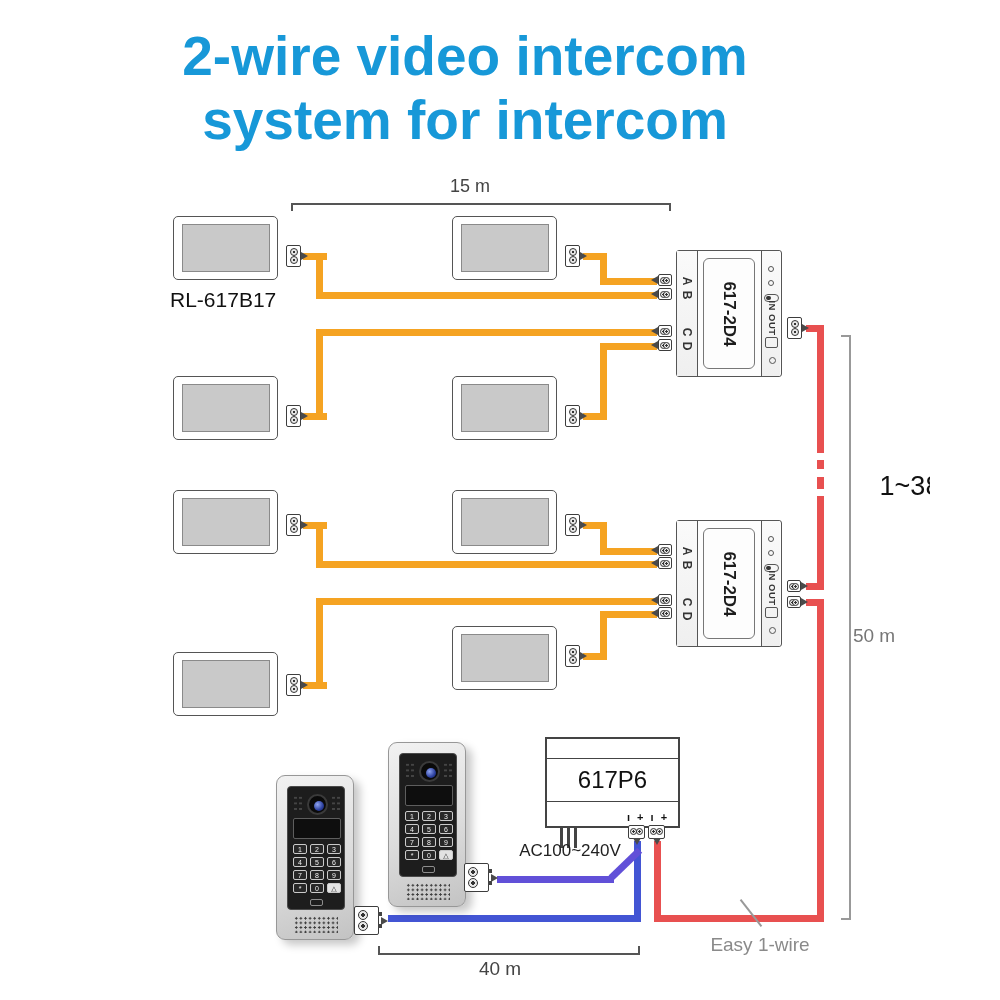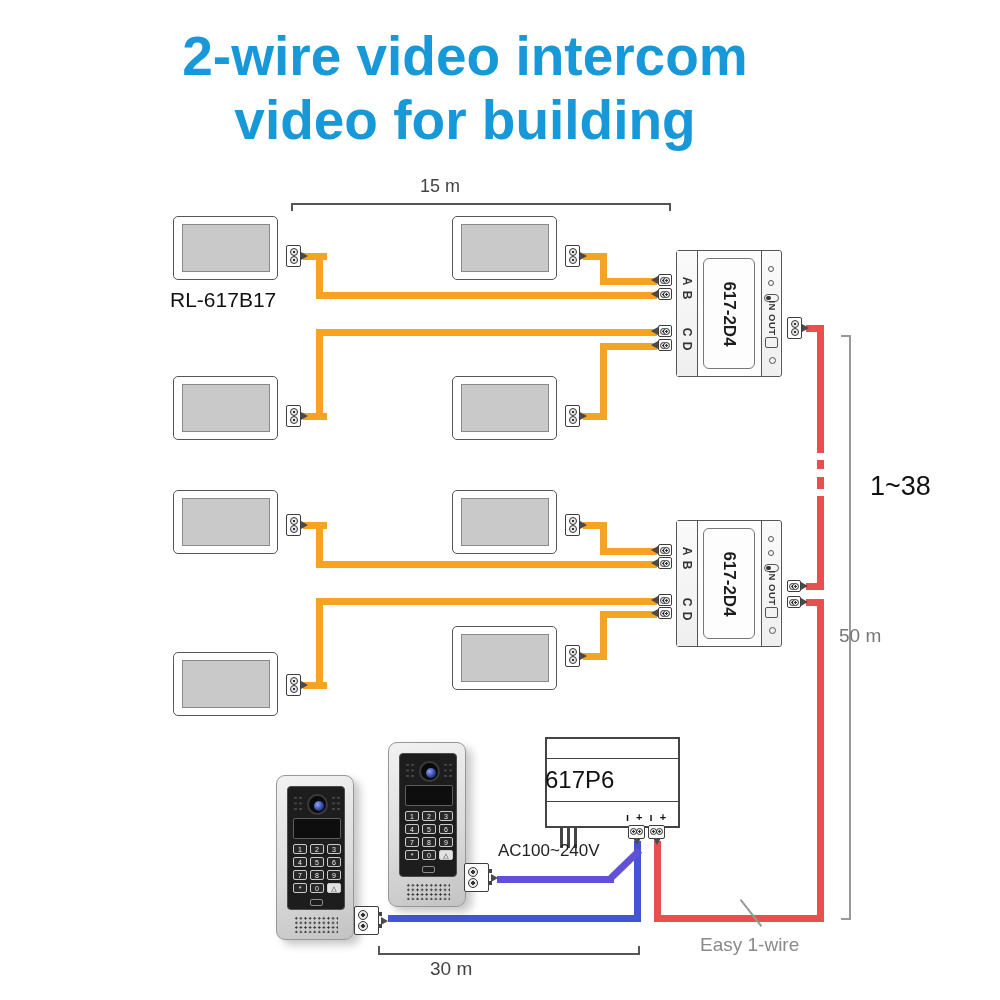--- a/index.html
+++ b/index.html
@@ -73,21 +73,21 @@
   
   .psu{position:absolute;left:545px;top:737px;width:135px;height:91px;background:#fff;
        border:2px solid #444;box-sizing:border-box;}
   .psu-line{position:absolute;left:545px;width:135px;height:0;border-top:1.5px solid #444;}
   .pin{position:absolute;width:2.5px;background:#444;}
   
   .hbr{position:absolute;height:0;border-top:2px solid #555;}
   .vbr{position:absolute;width:0;border-left:2px solid #999;}
   .tick-v{position:absolute;width:0;border-left:2px solid #555;}
   .tick-h{position:absolute;height:0;border-top:2px solid #999;}
-  .lbl{position:absolute;}
+  .lbl{position:absolute;text-align:center;}
   
   .station{position:absolute;width:78px;height:165px;border:1px solid #979797;border-radius:9px;
        background:linear-gradient(160deg,#f2f2f2 0%,#dcdcdc 55%,#c3c3c3 100%);
        box-shadow:6px 5px 8px rgba(0,0,0,.22);box-sizing:border-box;}
   .panel{position:absolute;left:10px;top:10px;width:58px;height:124px;background:#1d1d1d;
        border:1px solid #4a4a4a;border-radius:4px;box-sizing:border-box;}
   .cam{position:absolute;left:19px;top:7px;width:17px;height:17px;border-radius:50%;
        background:#0a0a0a;border:2px solid #3a3a3a;box-sizing:content-box;}
   .lens{position:absolute;left:5px;top:5px;width:10px;height:10px;border-radius:50%;
        background:radial-gradient(circle at 35% 35%,#8fa4f0,#2b3f9e 60%,#101c4d);}
@@ -104,21 +104,21 @@
        border-radius:2px;box-sizing:border-box;}
   .grille{position:absolute;left:17px;top:140px;width:44px;height:17px;
        background-image:radial-gradient(circle,#3d3d3d 1.1px,transparent 1.3px);background-size:4.6px 4.6px;}
 </style>
 </head>
 <body>
 
 <div id="stage">
 
   <div class="title-line" style="top:24px;font-size:55px;">2-wire video intercom</div>
-  <div class="title-line" style="top:88px;font-size:55px;">video for building</div>
+  <div class="title-line" style="top:88px;font-size:55px;">system for intercom</div>
 
   <div class="hbr" style="left:291px;top:203px;width:380px;"></div>
   <div class="tick-v" style="left:291px;top:203px;height:8px;"></div>
   <div class="tick-v" style="left:669px;top:203px;height:8px;"></div>
   <div class="lbl" style="left:420px;top:176px;width:100px;font-size:18px;color:#444;">15 m</div>
 
   <div class="w o" style="left:583px;top:252.5px;width:24px;height:7px;"></div>
   <div class="w o" style="left:599.5px;top:252.5px;width:7px;height:32px;"></div>
   <div class="w o" style="left:599.5px;top:277.5px;width:57.5px;height:7px;"></div>
 
@@ -369,18 +369,18 @@
     <div class="arr-r" style="right:-10px;"></div>
   </div>
   <div class="conn conn-d" style="left:464px;top:863px;">
     <div class="pinr"></div>
     <div class="arr-r" style="right:-10px;"></div>
   </div>
 
   <div class="hbr" style="left:378px;top:953px;width:262px;"></div>
   <div class="tick-v" style="left:378px;top:946px;height:7px;"></div>
   <div class="tick-v" style="left:638px;top:946px;height:7px;"></div>
-  <div class="lbl" style="left:430px;top:958px;width:140px;font-size:19px;color:#444;">30 m</div>
+  <div class="lbl" style="left:430px;top:958px;width:140px;font-size:19px;color:#444;">40 m</div>
 
   <div style="position:absolute;left:734px;top:912px;width:34px;height:0;border-top:2.5px solid #999;transform:rotate(52deg);"></div>
   <div class="lbl" style="left:700px;top:934px;width:120px;font-size:19px;color:#8a8a8a;">Easy 1-wire</div>
 
 </div>
 
 </body></html>

